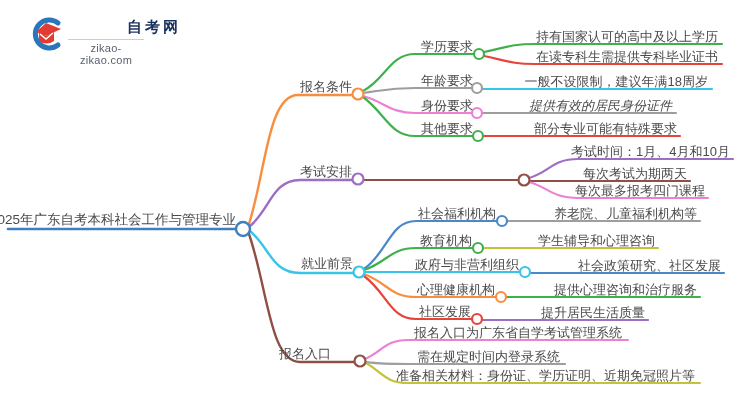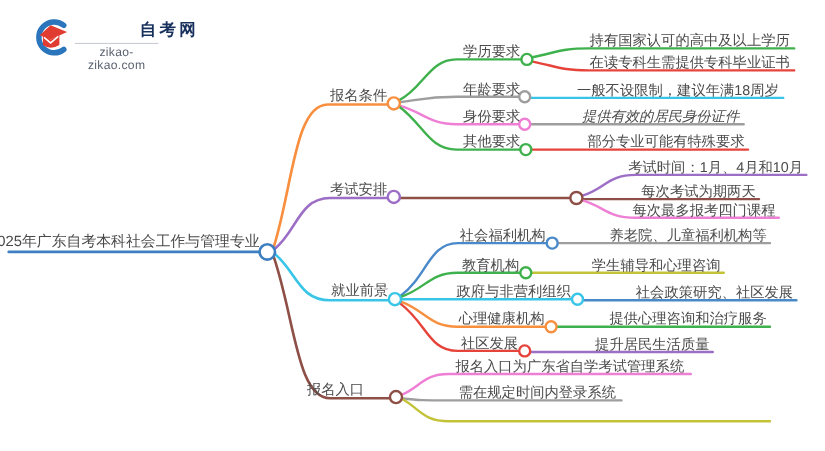--- a/index.html
+++ b/index.html
@@ -127,14 +127,15 @@
   <div class="lbl" style="top:258px;right:231px;">政府与非营利组织</div>
   <div class="lbl" style="top:259px;right:29px;">社会政策研究、社区发展</div>
   <div class="lbl" style="top:283px;right:255px;">心理健康机构</div>
   <div class="lbl" style="top:283px;right:53px;">提供心理咨询和治疗服务</div>
   <div class="lbl" style="top:305px;right:279px;">社区发展</div>
   <div class="lbl" style="top:306px;right:105px;">提升居民生活质量</div>
 
   <div class="lbl" style="top:347px;right:419px;">报名入口</div>
   <div class="lbl" style="top:350px;right:190px;">需在规定时间内登录系统</div>
   <div class="lbl" style="top:326px;right:128px;">报名入口为广东省自学考试管理系统</div>
+  <div class="lbl" style="top:369px;right:55px;">准备相关材料：身份证、学历证明、近期免冠照片等</div>
 
 </div>
 
 </body></html>

